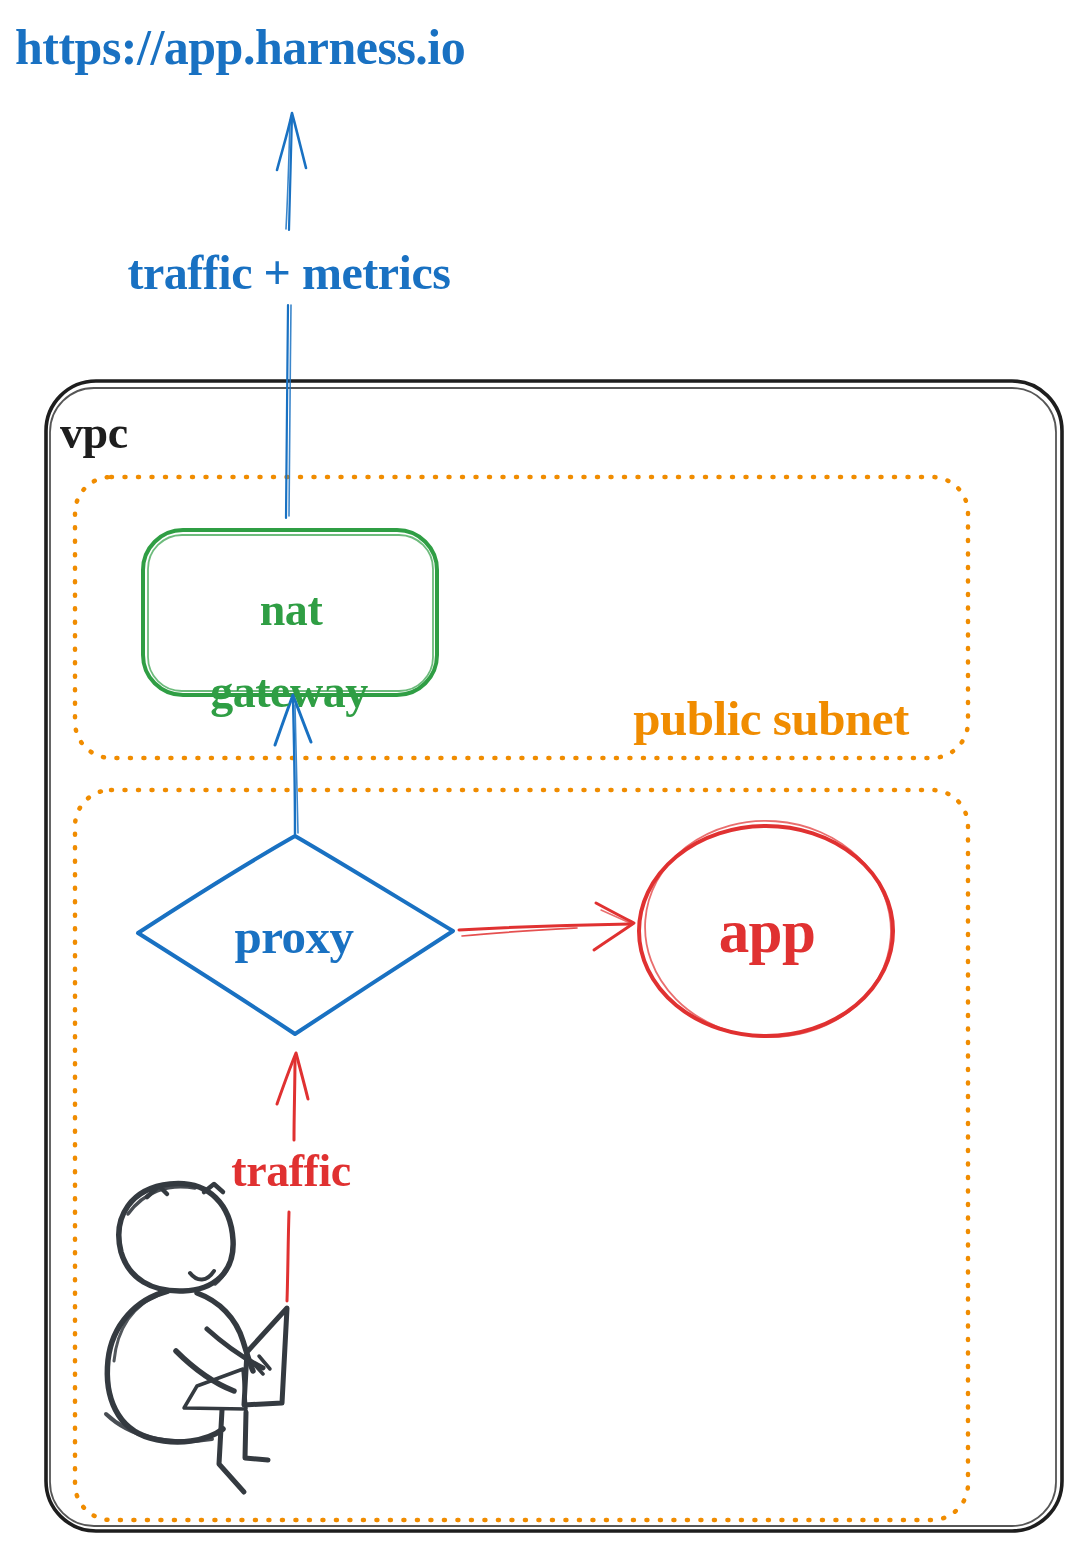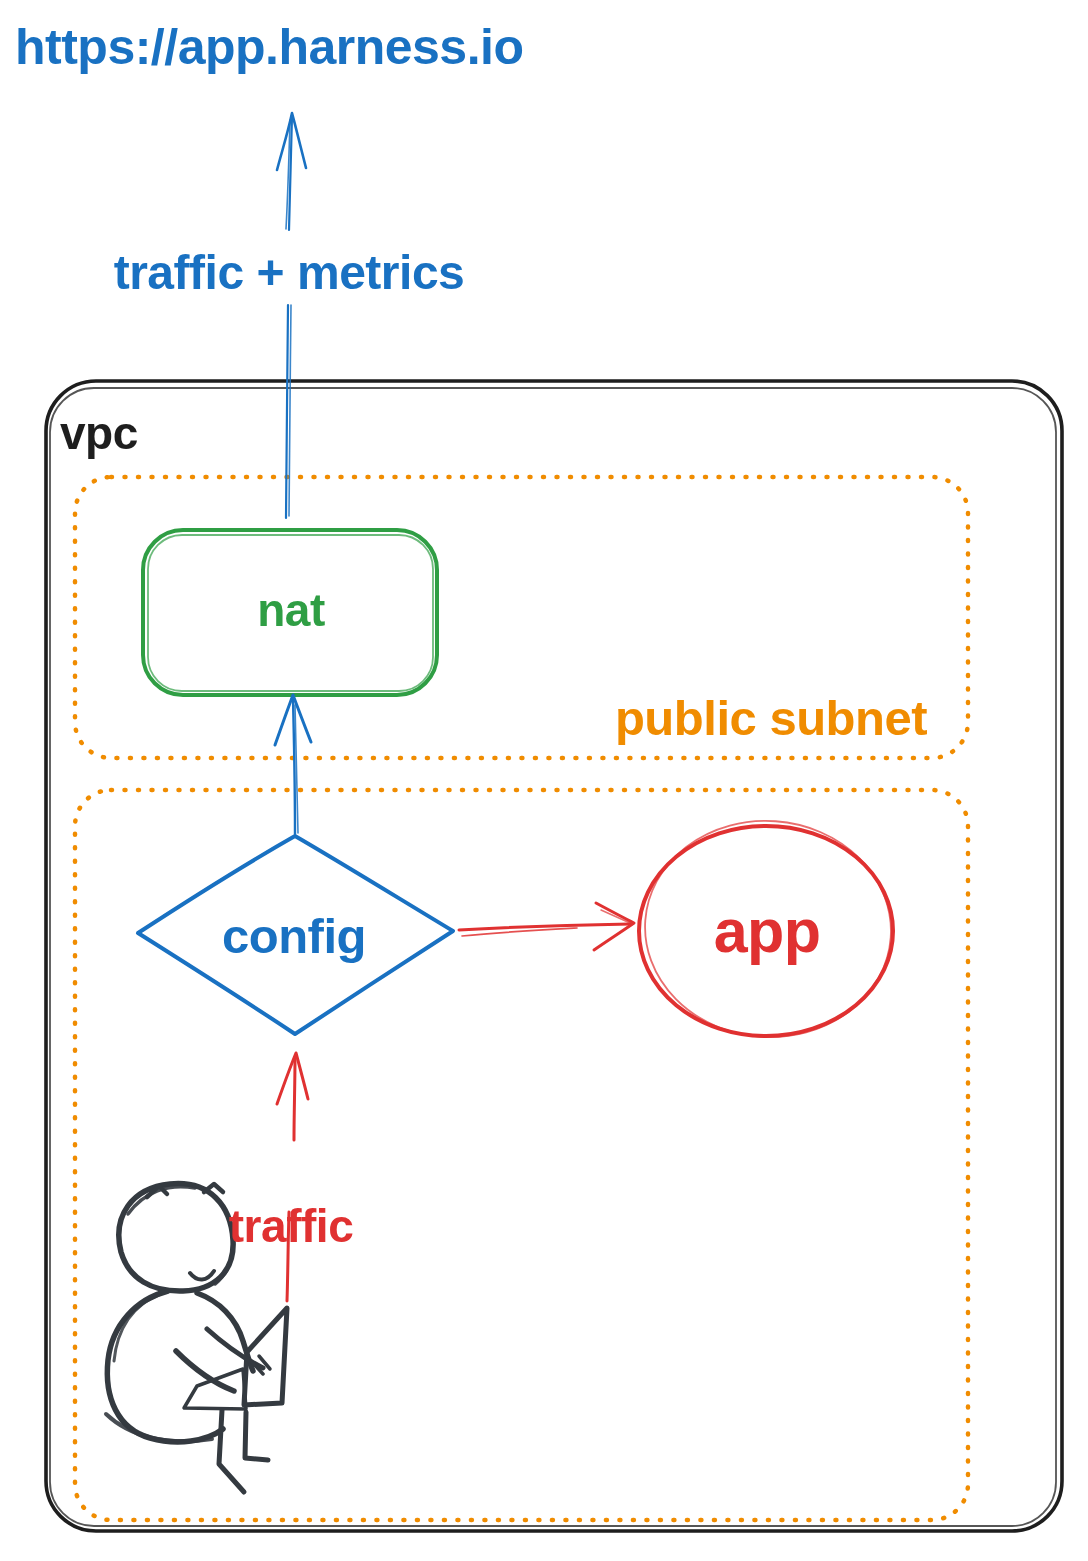--- a/index.html
+++ b/index.html
@@ -1,19 +1,19 @@
 <!DOCTYPE html>
 <html style="--c-background: #ffffff; --c-blue: #1971c2; --c-green: #2f9e44; --c-orange: #f08c00; --c-red: #e03131; --c-ink: #1e1e1e; --c-figure: #343a40;"><head>
 <meta charset="utf-8">
 <style>
   html,body { margin:0; padding:0; background:#ffffff; }
   .stage {
     position:relative; width:1088px; height:1561px;
     background:var(--c-background,#fff); overflow:hidden;
-    font-family:Liberation Sans, sans-serif;
+    font-family:Liberation Serif, serif;
   }
   .sketch { position:absolute; left:0; top:0; }
   .sketch * { fill:none; stroke-linecap:round; stroke-linejoin:round; }
   .sb { stroke:var(--c-blue); }
   .sg { stroke:var(--c-green); }
   .so { stroke:var(--c-orange); }
   .sr { stroke:var(--c-red); }
   .si { stroke:var(--c-ink); }
   .sf { stroke:var(--c-figure); }
   .lbl {
@@ -130,22 +130,23 @@
   </svg>
 
   <div class="lbl anchor-left c-blue" style="left:15px; top:22px; font-size:50px;">https://app.harness.io</div>
 
   <div class="lbl c-blue" style="left:289px; top:273px; font-size:48px;">traffic + metrics</div>
 
   <div class="lbl anchor-left c-ink" style="left:60px; top:410px; font-size:46px;">vpc</div>
 
   <div class="lbl c-green" style="left:291px; top:574px; font-size:46px;">nat</div>
 
+  <div class="lbl c-green" style="left:289px; top:656px; font-size:46px;">gateway</div>
 
   <div class="lbl c-orange" style="left:771px; top:710px; font-size:49px;margin-top:8px;">public subnet</div>
 
-  <div class="lbl c-blue" style="left:294px; top:936px; font-size:49px;">config</div>
+  <div class="lbl c-blue" style="left:294px; top:936px; font-size:49px;">proxy</div>
 
   <div class="lbl c-red" style="left:767px; top:931px; font-size:61px;">app</div>
 
-  <div class="lbl c-red" style="left:291px; top:1226px; font-size:46px;">traffic</div>
+  <div class="lbl c-red" style="left:291px; top:1171px; font-size:46px;">traffic</div>
 
 </div>
 
 </body></html>

